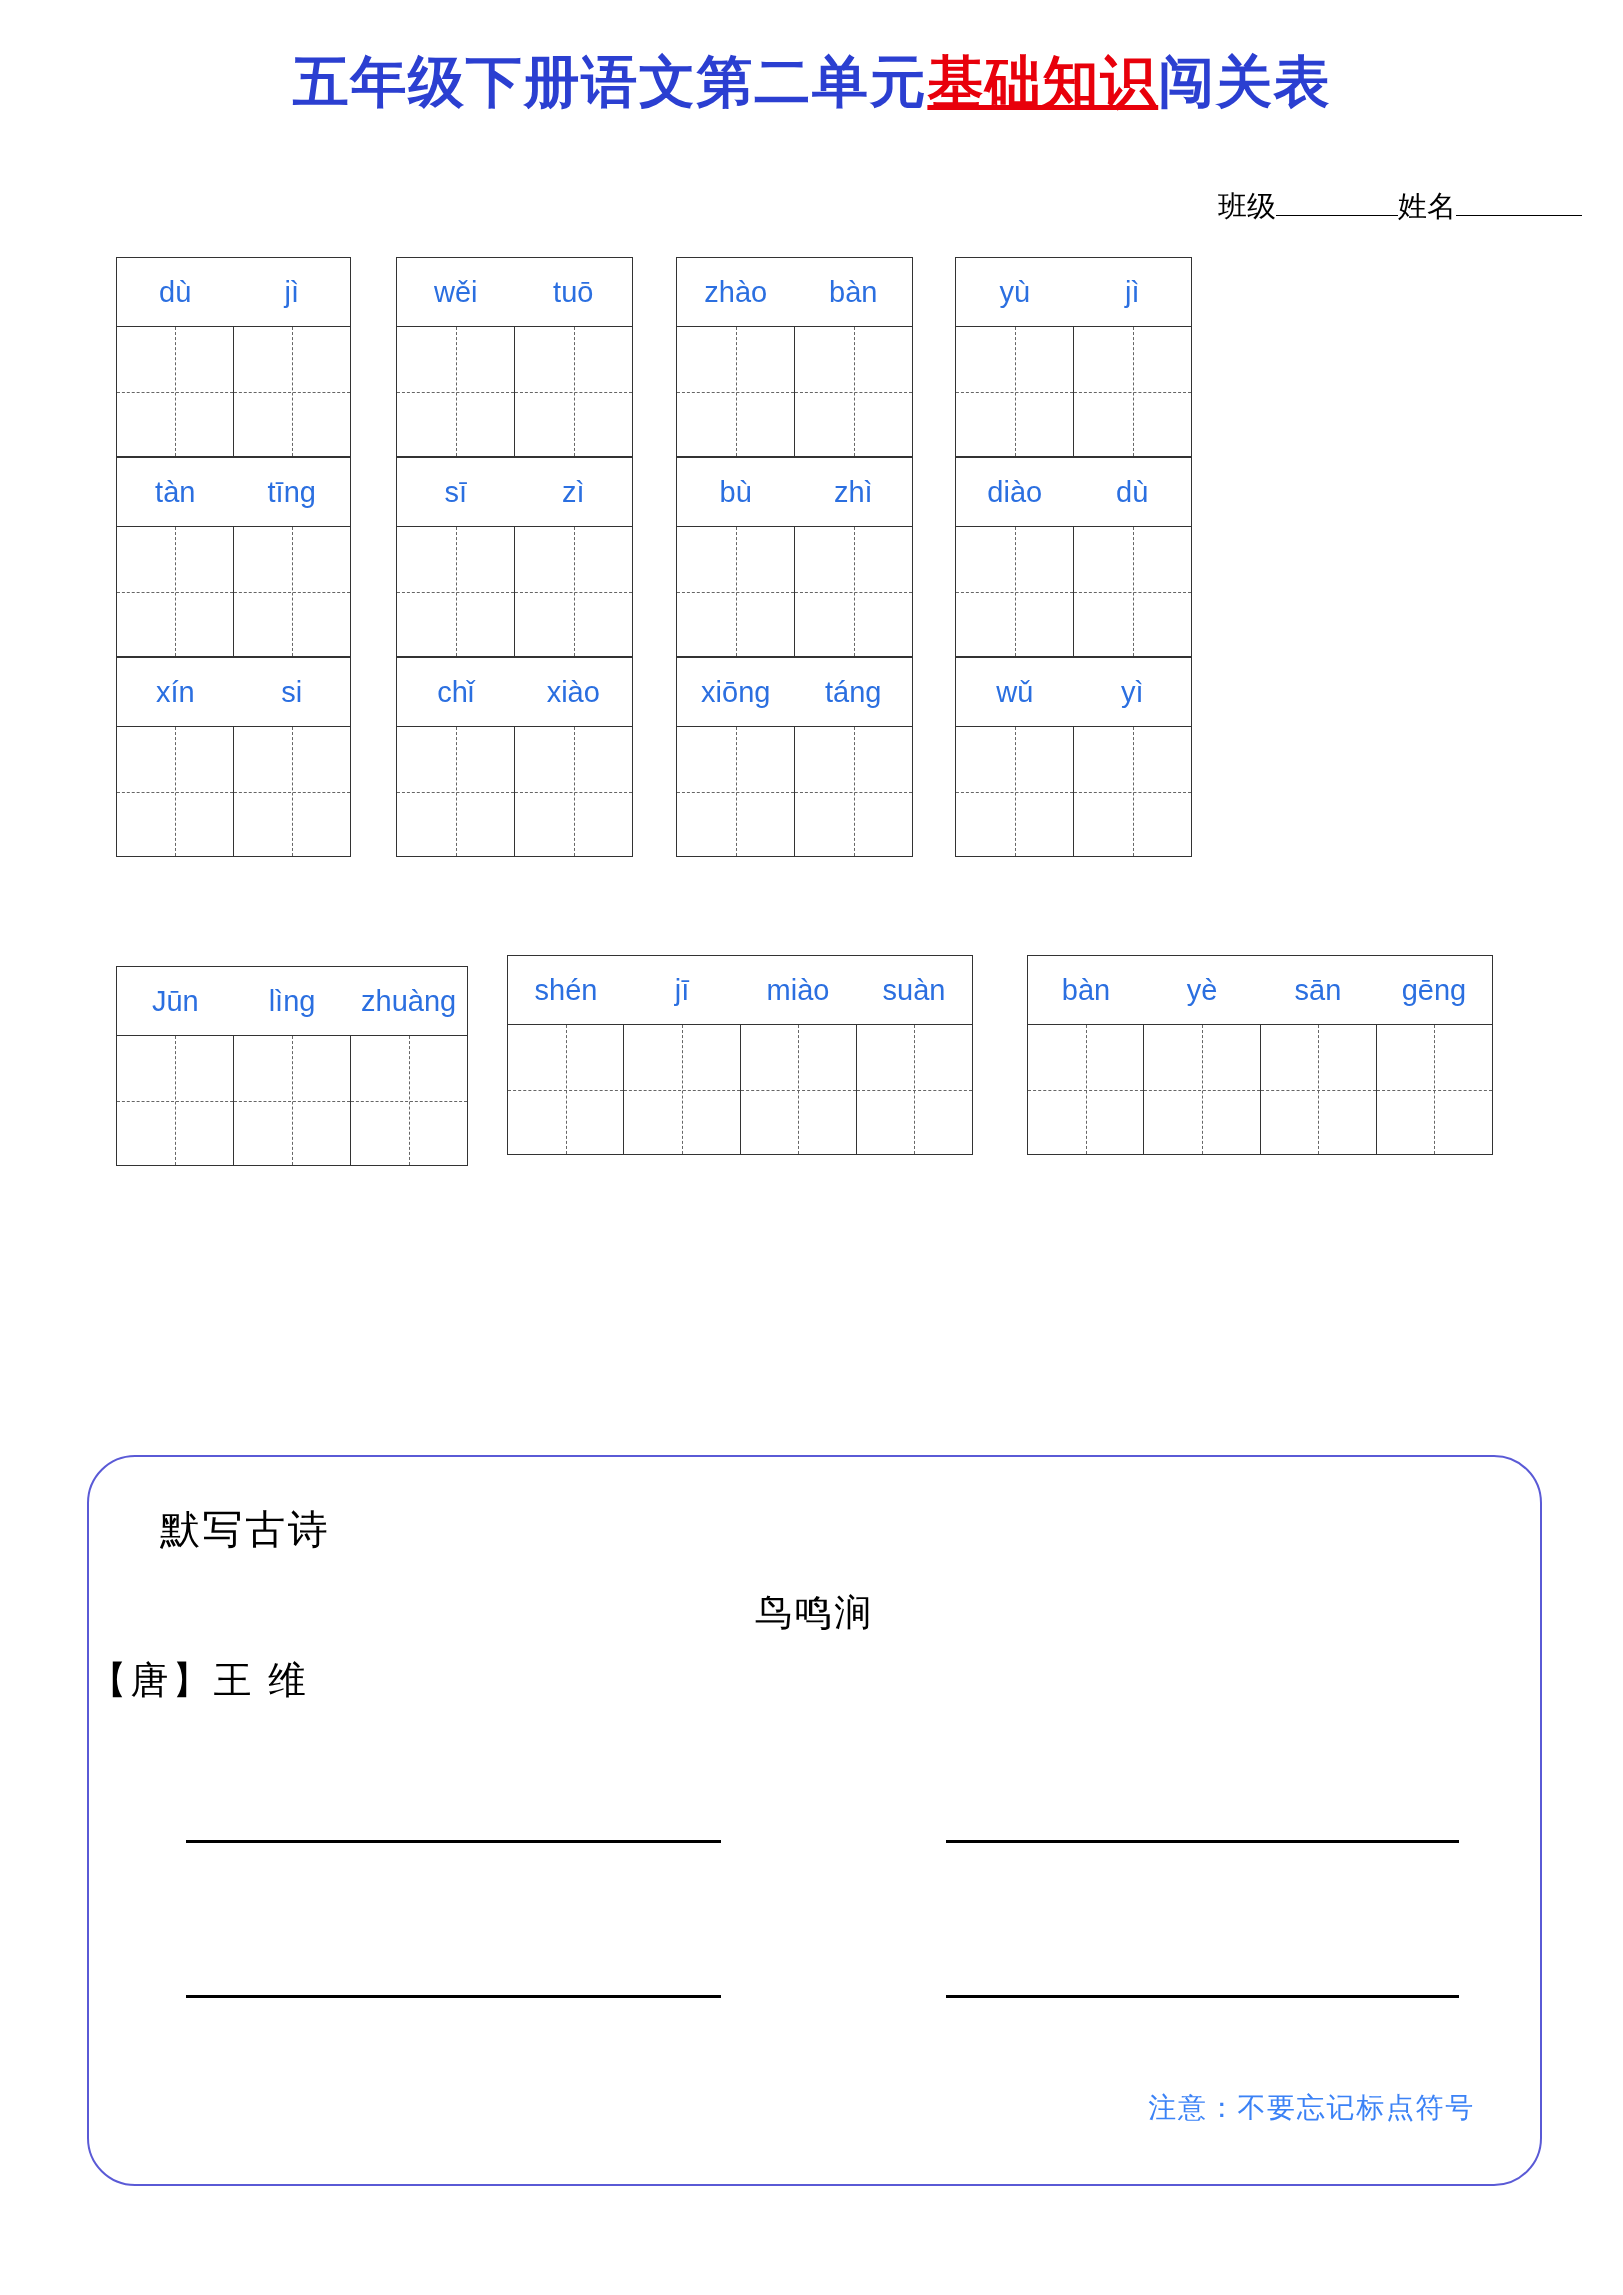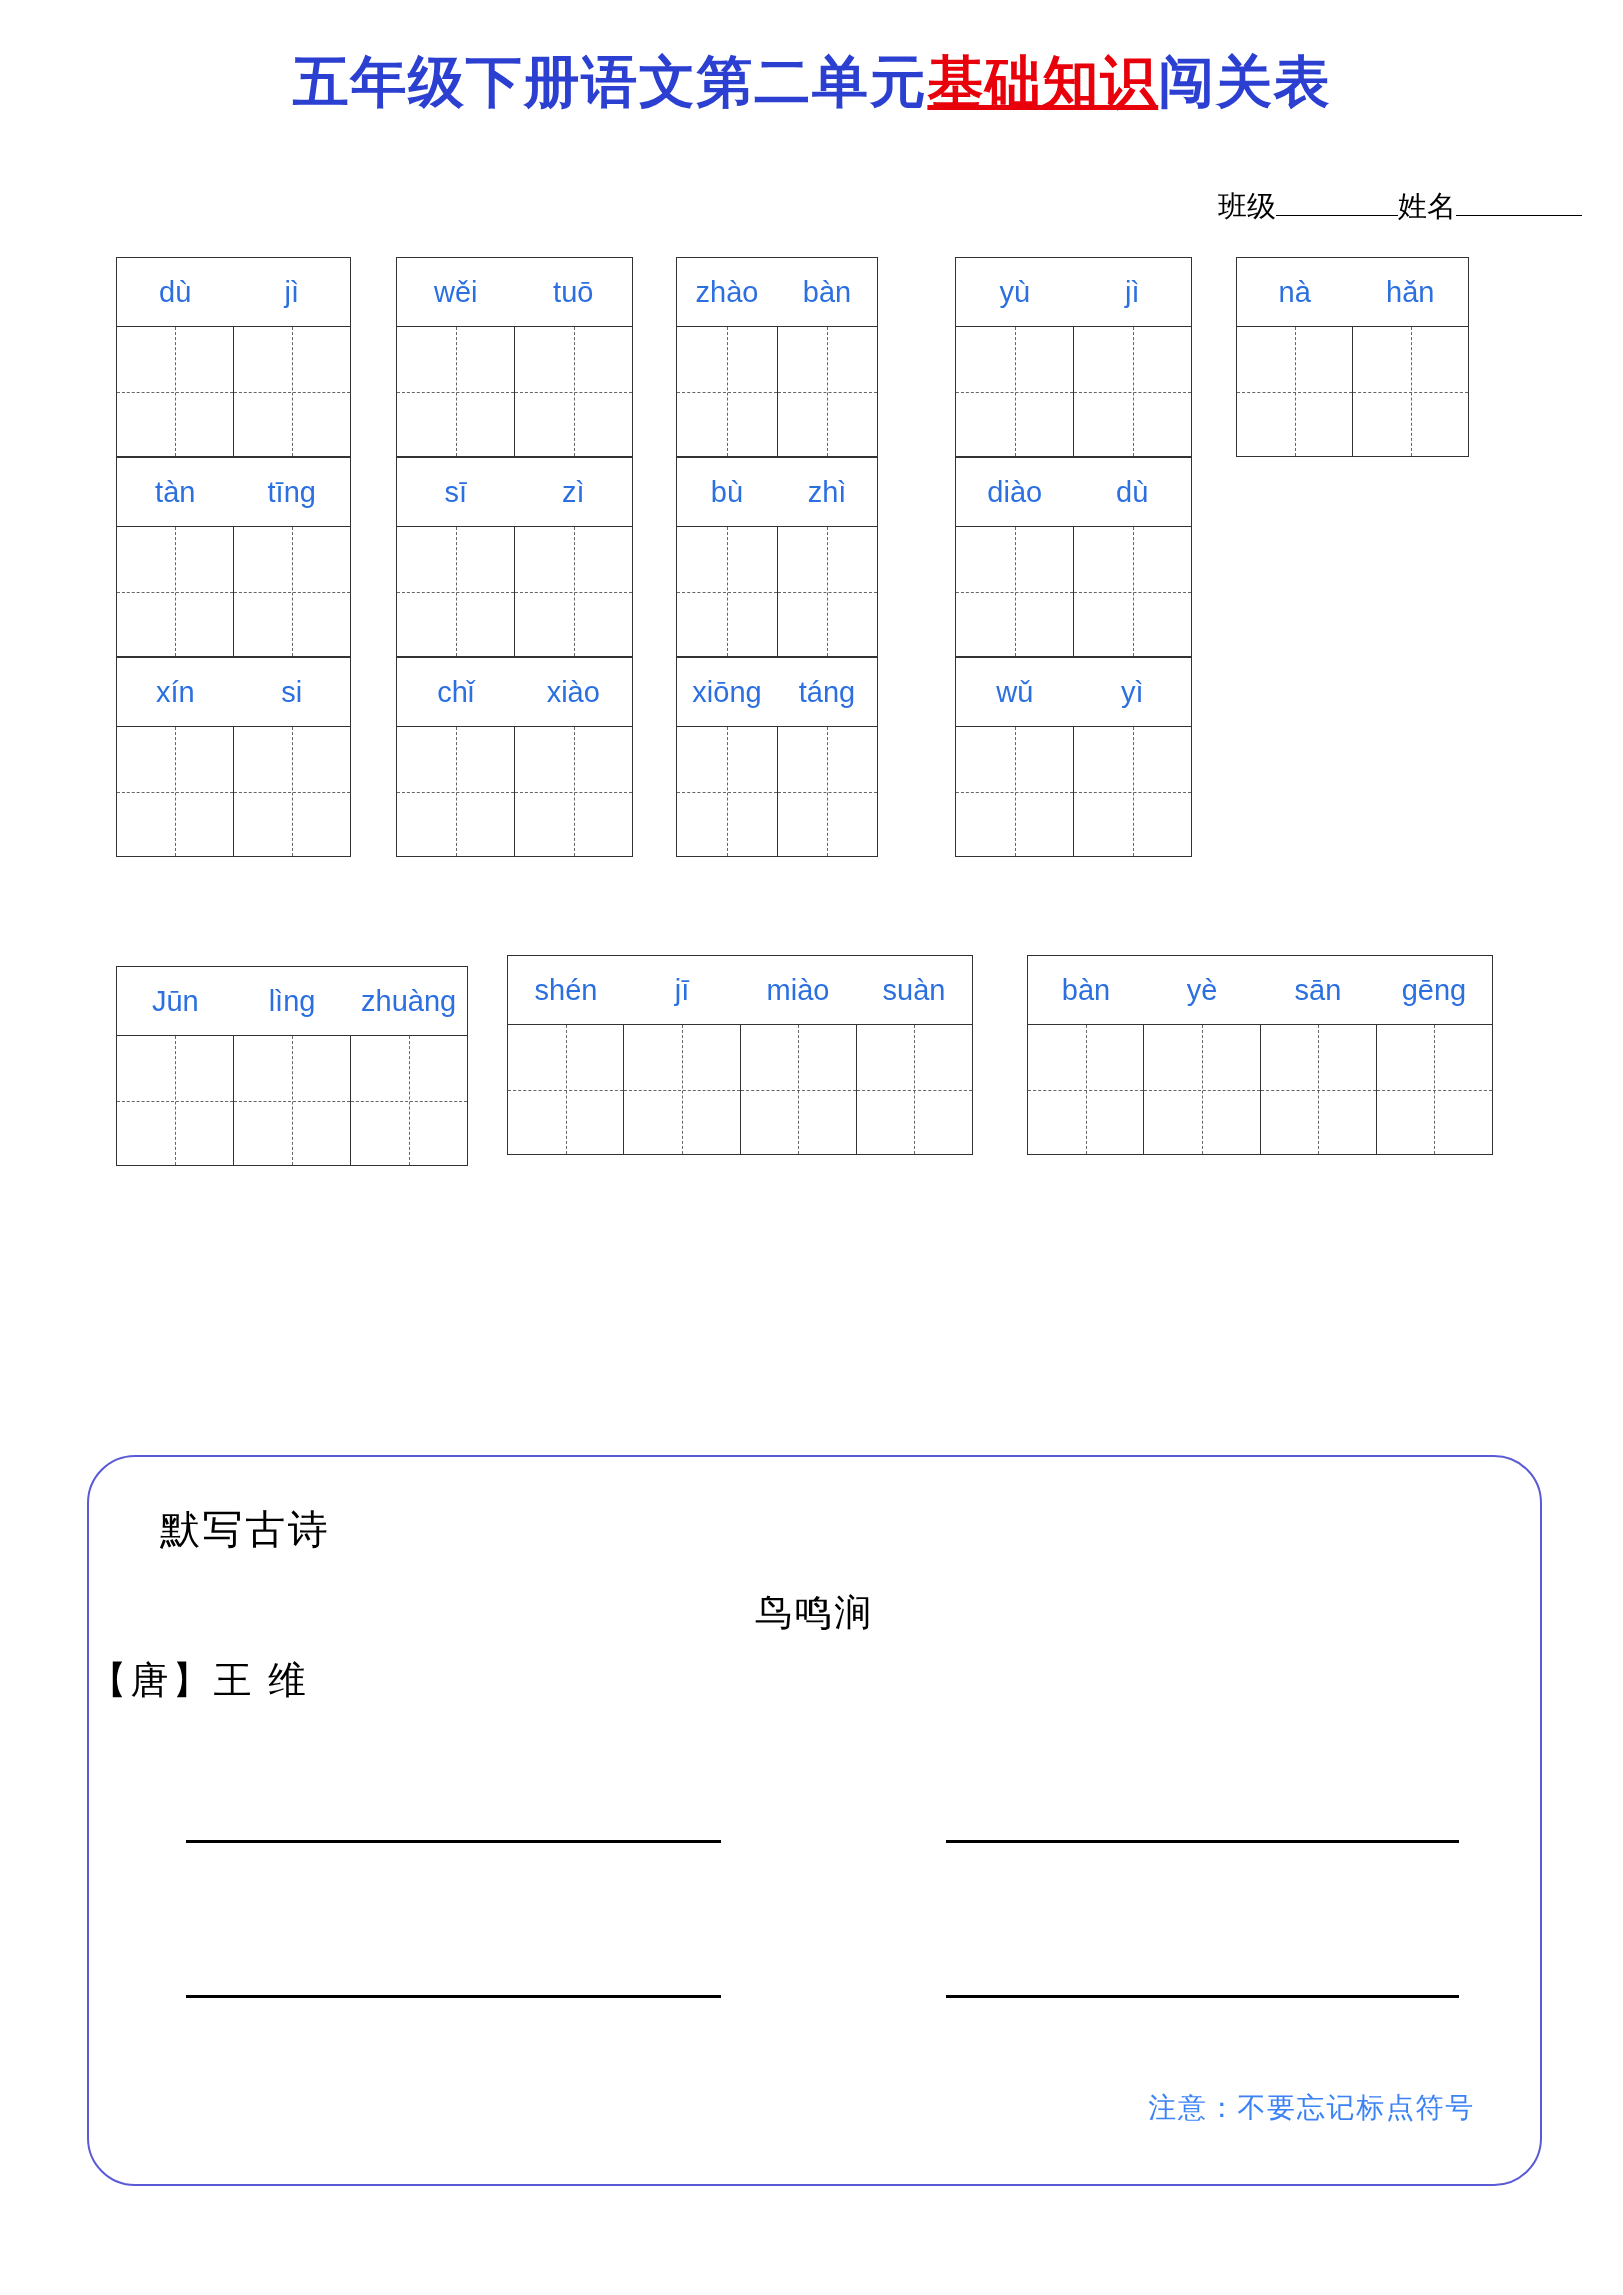--- a/index.html
+++ b/index.html
@@ -249,21 +249,21 @@
         <div class="pinyin-cell">chǐ</div>
         <div class="pinyin-cell">xiào</div>
       </div>
       <div class="tian-row">
         <div class="tian-cell"></div>
         <div class="tian-cell"></div>
       </div>
     </div>
   </div>
 
-  <div class="wordblock" style="left:676px; top:257px; width:202px;">
+  <div class="wordblock" style="left:676px; top:257px; width:237px;">
     <div class="pairgroup">
       <div class="pinyin-row">
         <div class="pinyin-cell">zhào</div>
         <div class="pinyin-cell">bàn</div>
       </div>
       <div class="tian-row">
         <div class="tian-cell"></div>
         <div class="tian-cell"></div>
       </div>
     </div>
@@ -316,30 +316,20 @@
         <div class="pinyin-cell">yì</div>
       </div>
       <div class="tian-row">
         <div class="tian-cell"></div>
         <div class="tian-cell"></div>
       </div>
     </div>
   </div>
 
   <div class="wordblock" style="left:1236px; top:257px; width:233px;">
-    <div class="pairgroup">
-      <div class="pinyin-row">
-        <div class="pinyin-cell">nà</div>
-        <div class="pinyin-cell">hǎn</div>
-      </div>
-      <div class="tian-row">
-        <div class="tian-cell"></div>
-        <div class="tian-cell"></div>
-      </div>
-    </div>
   </div>
 
   <div class="wordblock" style="left:116px; top:966px; width:352px;">
     <div class="pinyin-row">
       <div class="pinyin-cell">Jūn</div>
       <div class="pinyin-cell">lìng</div>
       <div class="pinyin-cell">zhuàng</div>
     </div>
     <div class="tian-row">
       <div class="tian-cell"></div>

